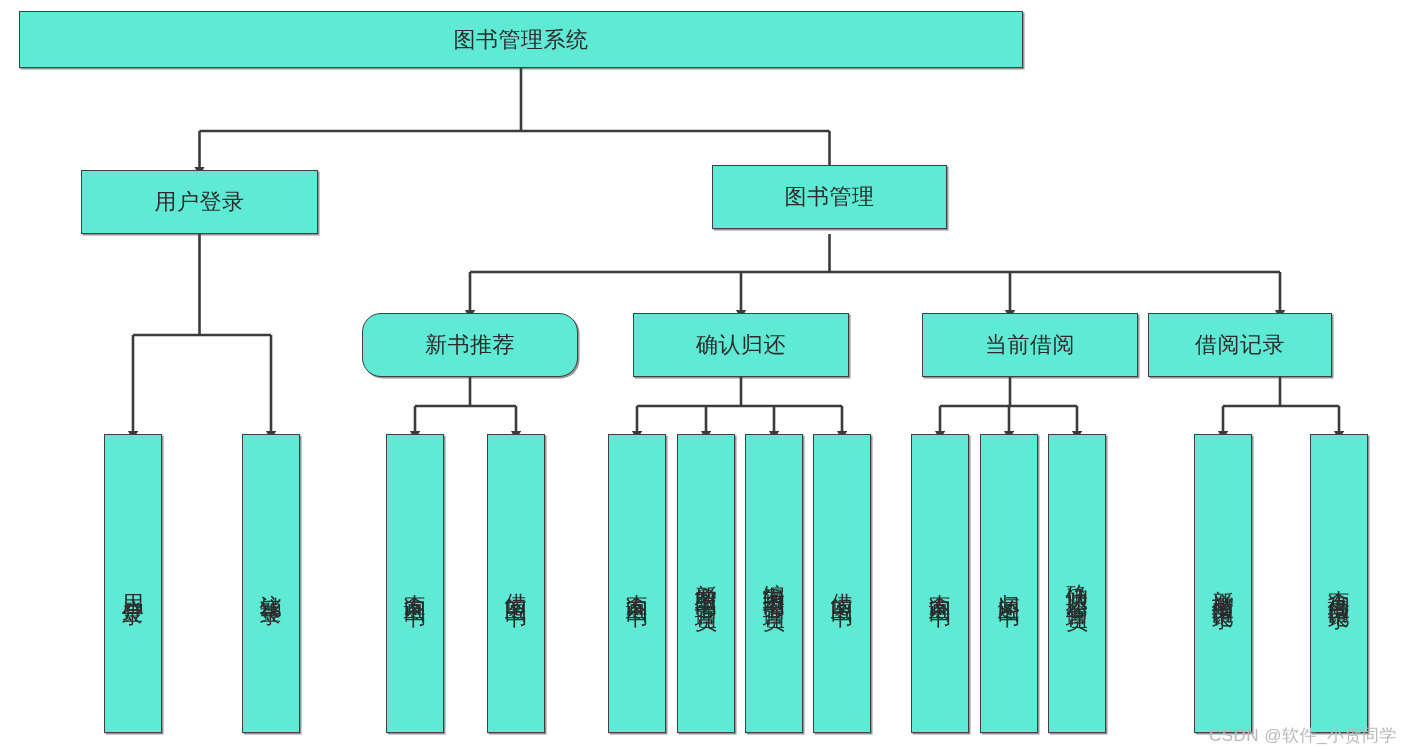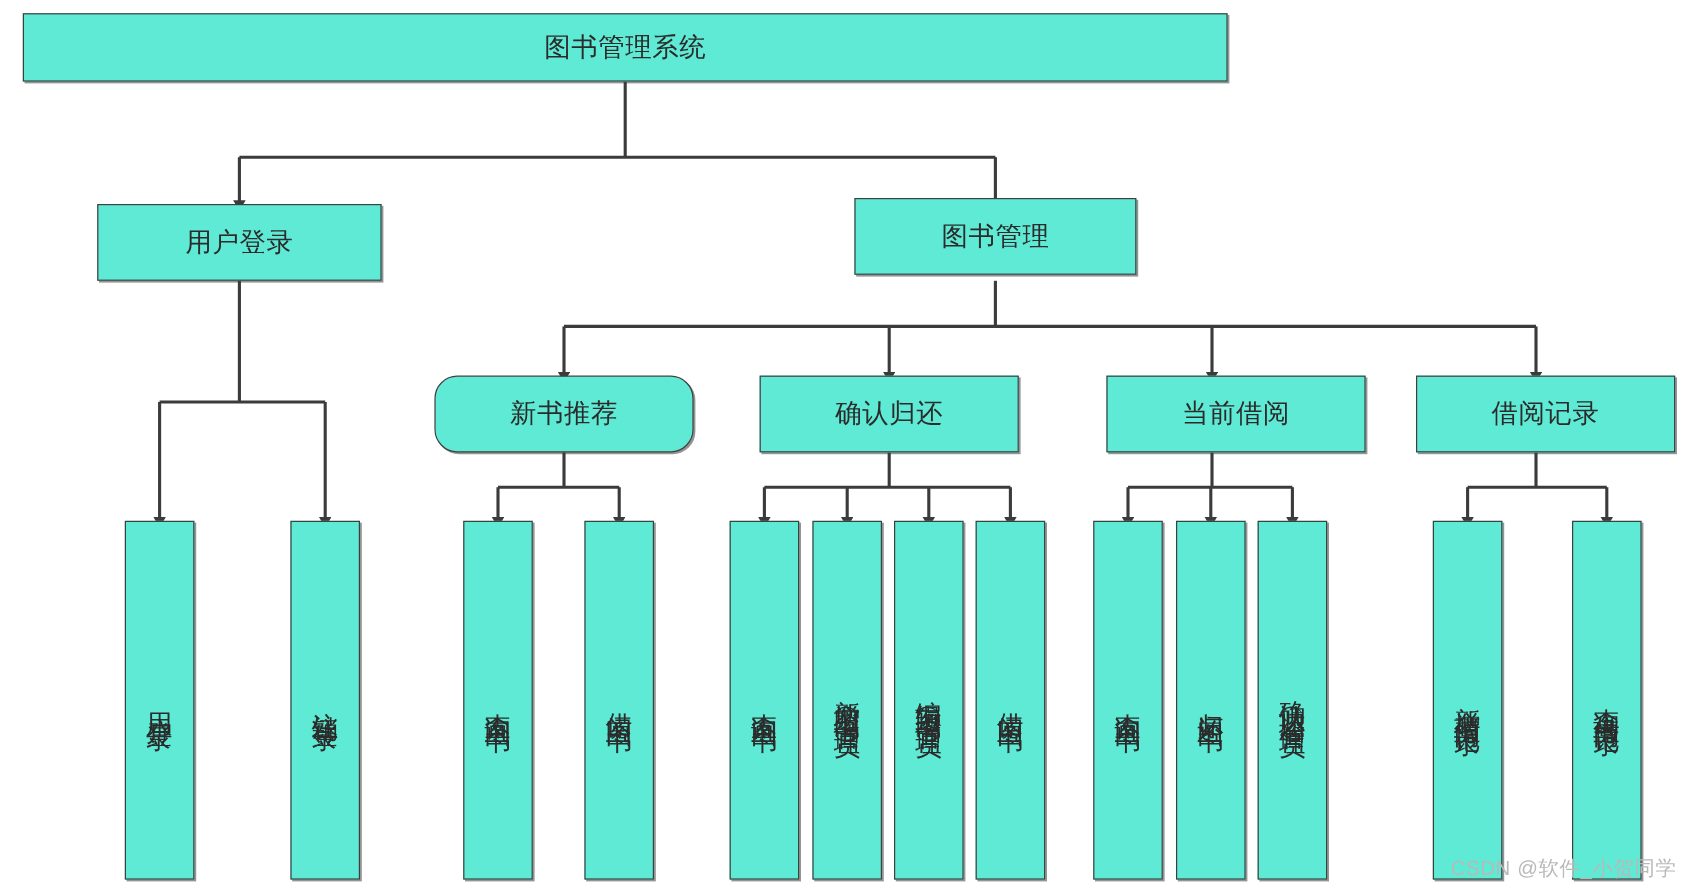--- a/index.html
+++ b/index.html
@@ -53,21 +53,21 @@
     writing-mode: vertical-rl;
     text-orientation: upright;
     font-size: 22px;
     line-height: 1.25;
     letter-spacing: 4px;
     white-space: pre;
   }
   #watermark {
     position: absolute;
     right: 8px;
-    bottom: 12px;
+    bottom: 0;
     font-size: 17px;
     color: #b9b9b9;
     letter-spacing: 0.5px;
     white-space: pre;
     pointer-events: none;
   }
 </style>
 </head>
 <body>
 
@@ -127,21 +127,21 @@
       </div>
       <div class="node horiz" style="left: 362px; top: 313px; width: 216px; height: 64px; border-radius: 19px;">
         <span class="label">新书推荐</span>
       </div>
       <div class="node horiz" style="left: 633px; top: 313px; width: 216px; height: 64px;">
         <span class="label">确认归还</span>
       </div>
       <div class="node horiz" style="left: 902px; top: 313px; width: 216px; height: 64px; margin-left: 20px;">
         <span class="label">当前借阅</span>
       </div>
-      <div class="node horiz" style="left: 1180px; top: 313px; width: 216px; height: 64px;">
+      <div class="node horiz" style="left: 1148px; top: 313px; width: 184px; height: 64px;">
         <span class="label">借阅记录</span>
       </div>
       <div class="node vert" style="left: 104px; top: 434px; width: 58px; height: 299px;">
         <span class="label">用户登录</span>
       </div>
       <div class="node vert" style="left: 242px; top: 434px; width: 58px; height: 299px;">
         <span class="label">注销登录</span>
       </div>
       <div class="node vert" style="left: 386px; top: 434px; width: 58px; height: 299px;">
         <span class="label">查询图书</span>

